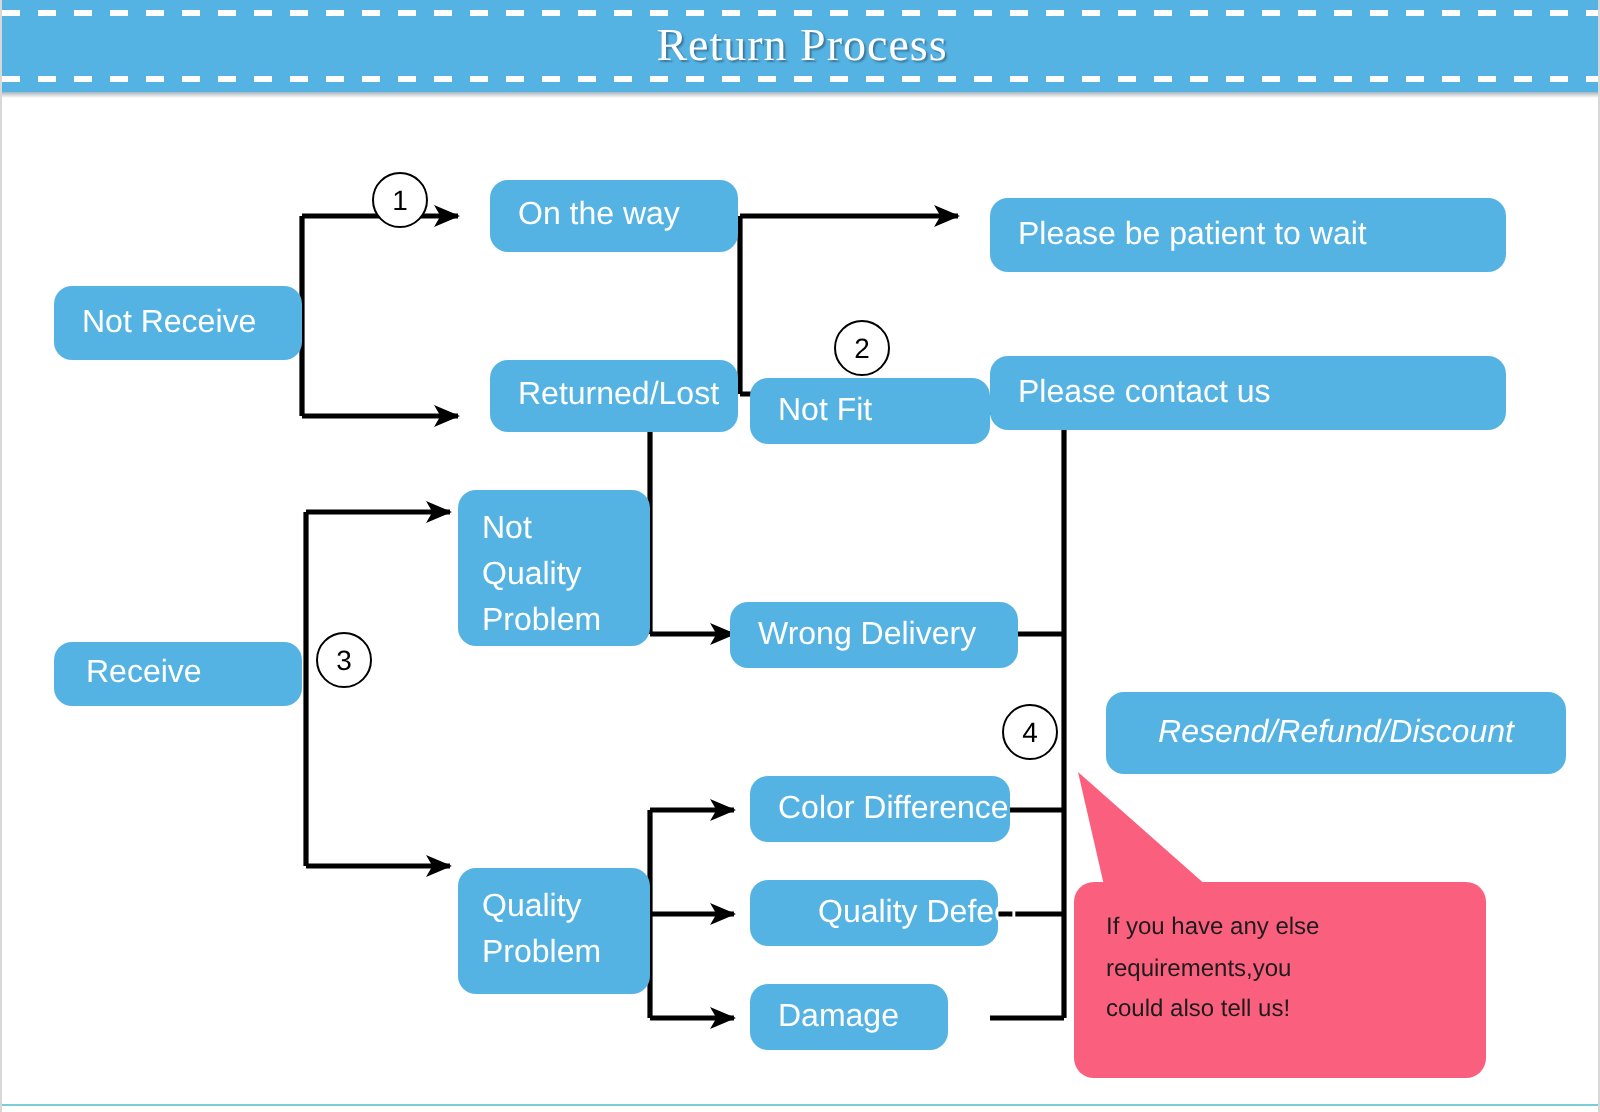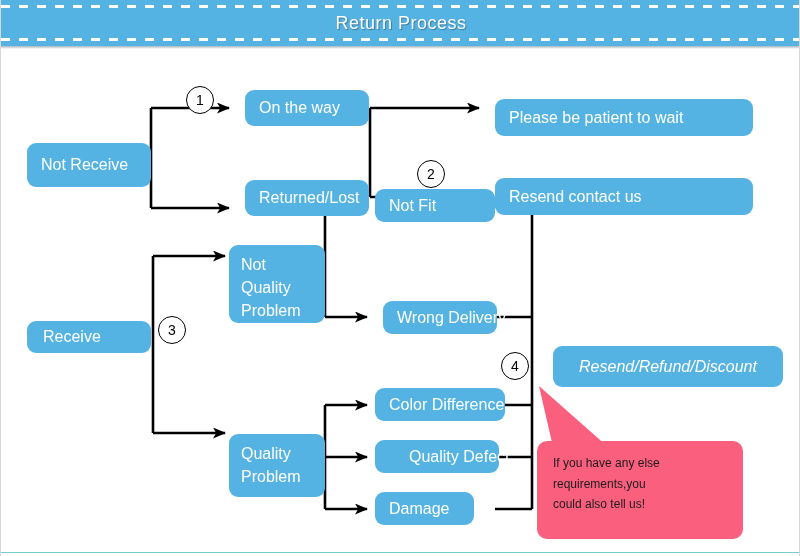--- a/index.html
+++ b/index.html
@@ -42,22 +42,22 @@
   #banner .dash.top { top: 5px; }
   #banner .dash.bot { bottom: 5px; }
   #banner-title {
     position: absolute;
     left: 0; top: 0;
     width: 800px;
     height: 46px;
     line-height: 46px;
     text-align: center;
     color: #ffffff;
-    font-family: Liberation Sans, sans-serif;
-    font-size: 18px;
+    font-family: Liberation Serif, serif;
+    font-size: 23px;
     letter-spacing: 0.5px;
     text-shadow: 1px 1px 1px rgba(40,70,90,0.55);
   }
   #banner-shadow {
     position: absolute;
     left: 0; top: 46px;
     width: 800px; height: 3px;
     background: linear-gradient(to bottom, rgba(60,90,110,0.45), rgba(60,90,110,0));
   }
   #footer-rule {
@@ -176,42 +176,42 @@
         <path d="M494,408 L531,408"></path>
         <path d="M494,460 L531,460"></path>
       </g>
     </svg>
 
     <div class="marker" style="left:185px; top:37px;">1</div>
     <div class="marker" style="left:416px; top:111px;">2</div>
     <div class="marker" style="left:157px; top:267px;">3</div>
     <div class="marker" style="left:500px; top:303px;">4</div>
 
-    <div class="node" style="left:26px; top:94px; width:124px; height:44px;">Not Receive</div>
+    <div class="node" style="left:26px; top:94px; width:124px; height:37px;">Not Receive</div>
 
     <div class="node" style="left:244px; top:41px; width:124px; height:36px;">On the way</div>
 
     <div class="node" style="left:244px; top:131px; width:124px; height:36px;">Returned/Lost</div>
 
     <div class="node" style="left:494px; top:50px; width:258px; height:37px;">Please be patient to wait</div>
 
-    <div class="node" style="left:494px; top:129px; width:258px; height:37px;">Resend contact us</div>
+    <div class="node" style="left:494px; top:129px; width:258px; height:37px;">Please contact us</div>
 
     <div class="node" style="left:26px; top:272px; width:124px; height:32px;padding-left:16px;">Receive</div>
 
     <div class="node multiline" style="left:228px; top:196px; width:96px; height:78px;">Not
 Quality
 Problem</div>
 
     <div class="node multiline" style="left:228px; top:385px; width:96px; height:63px;">Quality
 Problem</div>
 
     <div class="node" style="left:374px; top:140px; width:120px; height:33px;">Not Fit</div>
 
-    <div class="node" style="left:382px; top:252px; width:114px; height:33px;">Wrong Delivery</div>
+    <div class="node" style="left:364px; top:252px; width:144px; height:33px;">Wrong Delivery</div>
 
     <div class="node" style="left:374px; top:339px; width:130px; height:33px;">Color Difference</div>
 
     <div class="node" style="left:374px; top:391px; width:124px; height:33px;padding-left:34px;">Quality Defect</div>
 
     <div class="node" style="left:374px; top:443px; width:99px; height:33px;">Damage</div>
 
     <div class="node center" style="left:552px; top:297px; width:230px; height:41px;">Resend/Refund/Discount</div>
 
     <svg style="position:absolute; left:530px; top:335px;" width="120" height="110" viewBox="0 0 120 110">

